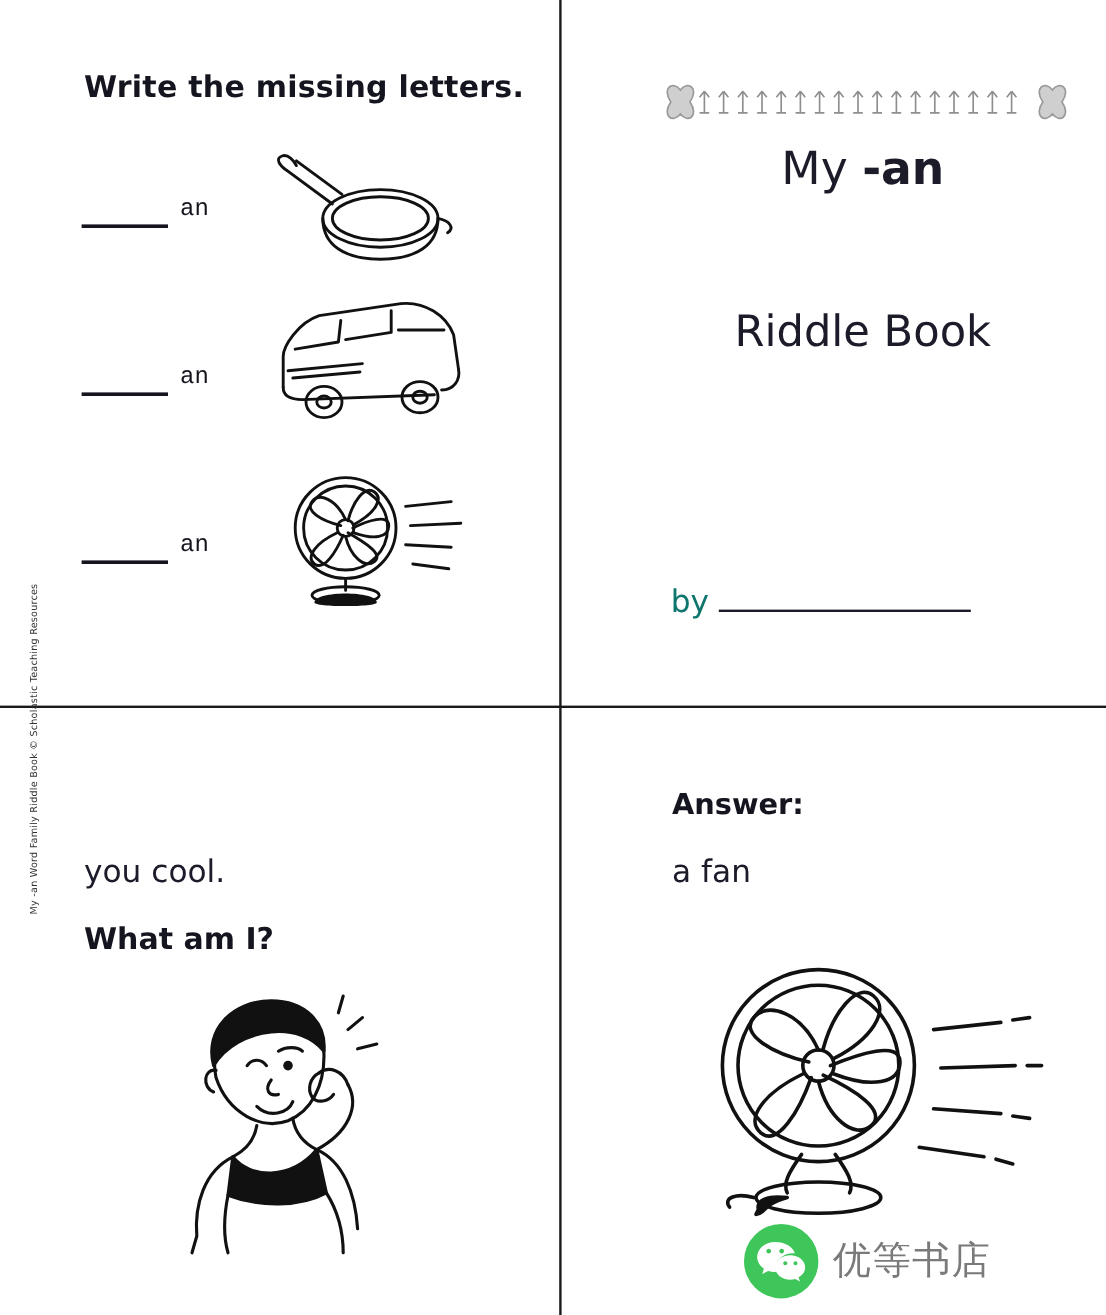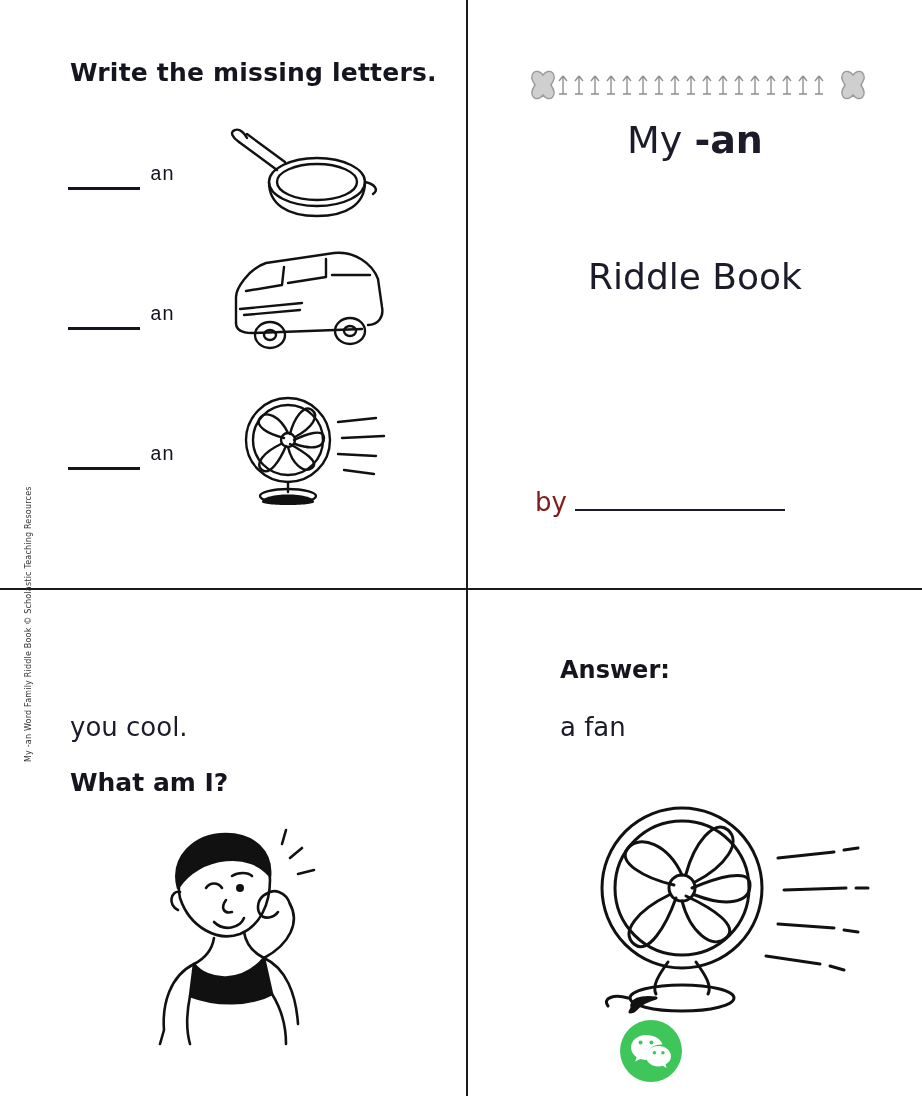--- a/index.html
+++ b/index.html
@@ -37,21 +37,21 @@
     top: 588px;
     width: 922px;
     height: 2px;
     background: #1a1a1a;
   }
   .quad {
     position: absolute;
     box-sizing: border-box;
   }
   .q-tl { left: 0;   top: 0;   width: 466px; height: 588px; }
-  .q-tr { left: 468px; top: 0; width: 408px; height: 588px; }
+  .q-tr { left: 492px; top: 0; width: 408px; height: 588px; }
   .q-bl { left: 0;   top: 590px; width: 466px; height: 506px; }
   .q-br { left: 468px; top: 590px; width: 454px; height: 506px; margin-left: 24px; }
 
   
   .instruction {
     position: absolute;
     left: 70px;
     top: 58px;
     font-size: 25px;
     font-weight: bold;
@@ -100,21 +100,21 @@
   }
   .cover-title-1 { top: 118px; font-size: 38px; }
   .cover-title-1 .bold { font-weight: bold; }
   .cover-title-2 { top: 188px; font-size: 36px; }
   .cover-title-3 { top: 256px; font-size: 36px; }
   .by-line {
     position: absolute;
     left: 535px;
     top: 487px;
     font-size: 26px;
-    color: #7f1d1d;
+    color: #0f766e;
   }
   .by-blank {
     display: inline-block;
     width: 210px;
     border-bottom: 2px solid #1b1b2a;
     height: 20px;
     margin-left: 8px;
   }
 
   
@@ -381,15 +381,16 @@
     </div>
   </div>
 
   <div class="watermark">
     <div class="wechat-badge">
       <svg width="42" height="36" viewBox="0 0 42 36" fill="#ffffff">
         <path d="M16 2 C7.5 2 1 7.7 1 14.6 c0 3.9 2.2 7.4 5.6 9.7 l-1.4 4.3 4.9-2.5 c1.8 .5 3.7 .8 5.6 .8 .5 0 1 0 1.5-.1 -.4-1.1-.6-2.3-.6-3.5 0-6.6 6.4-11.9 14.3-11.9 .5 0 1 0 1.5 .1 C31.1 6.1 24.2 2 16 2 Z M10.6 11.6 c-1.1 0-2-.9-2-2 0-1.1 .9-2 2-2 1.1 0 2 .9 2 2 0 1.1-.9 2-2 2 Z M21.4 11.6 c-1.1 0-2-.9-2-2 0-1.1 .9-2 2-2 1.1 0 2 .9 2 2 0 1.1-.9 2-2 2 Z"></path>
         <path d="M41 23.2 C41 17.6 35.4 13 28.5 13 C21.6 13 16 17.6 16 23.2 c0 5.6 5.6 10.2 12.5 10.2 1.5 0 2.9-.2 4.2-.6 l3.9 2.1 -1.1-3.5 C38.9 29.5 41 26.6 41 23.2 Z M24.4 21.4 c-.9 0-1.7-.8-1.7-1.7 0-.9 .8-1.7 1.7-1.7 .9 0 1.7 .8 1.7 1.7 0 .9-.8 1.7-1.7 1.7 Z M32.9 21.4 c-.9 0-1.7-.8-1.7-1.7 0-.9 .8-1.7 1.7-1.7 .9 0 1.7 .8 1.7 1.7 0 .9-.8 1.7-1.7 1.7 Z"></path>
       </svg>
     </div>
+    <div class="watermark-text">优等书店</div>
   </div>
 
 </div>
 
 </body></html>

